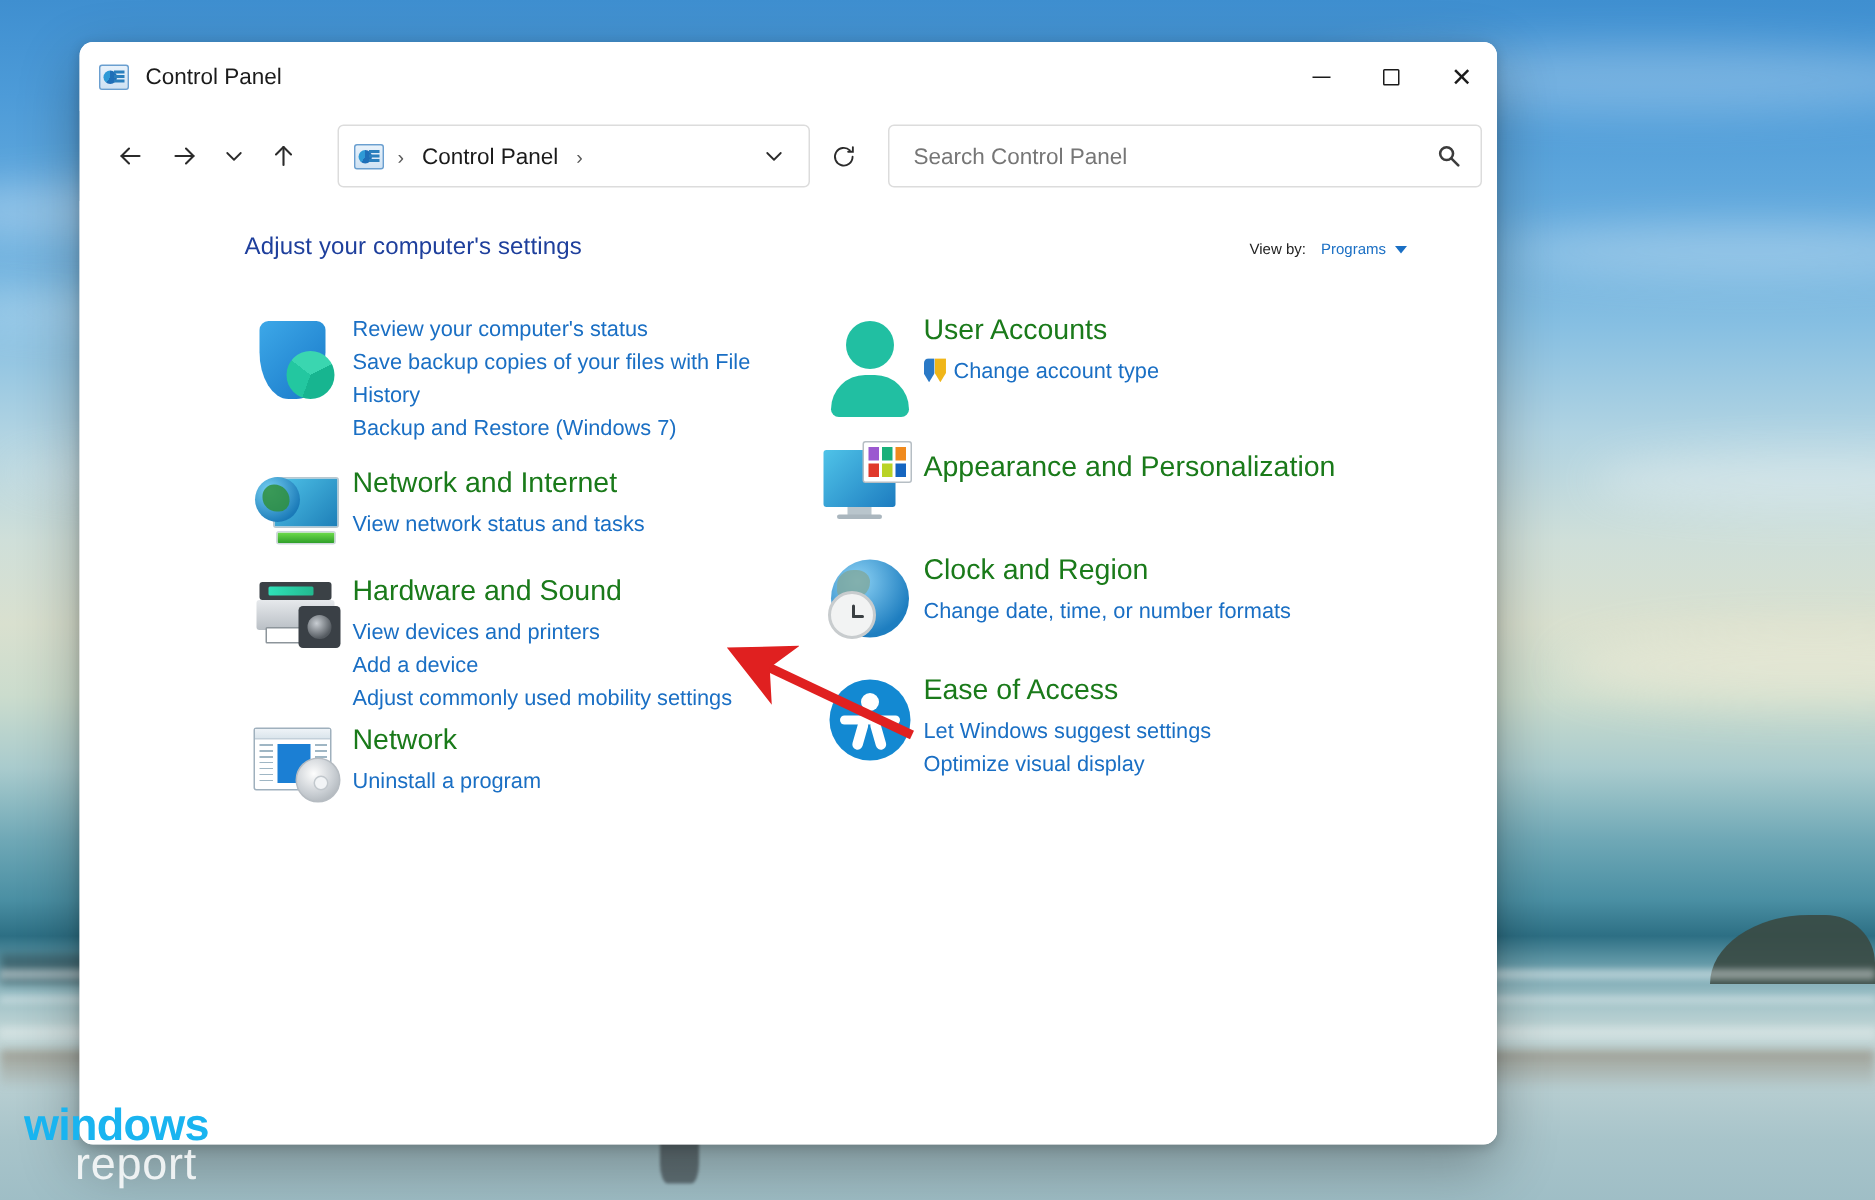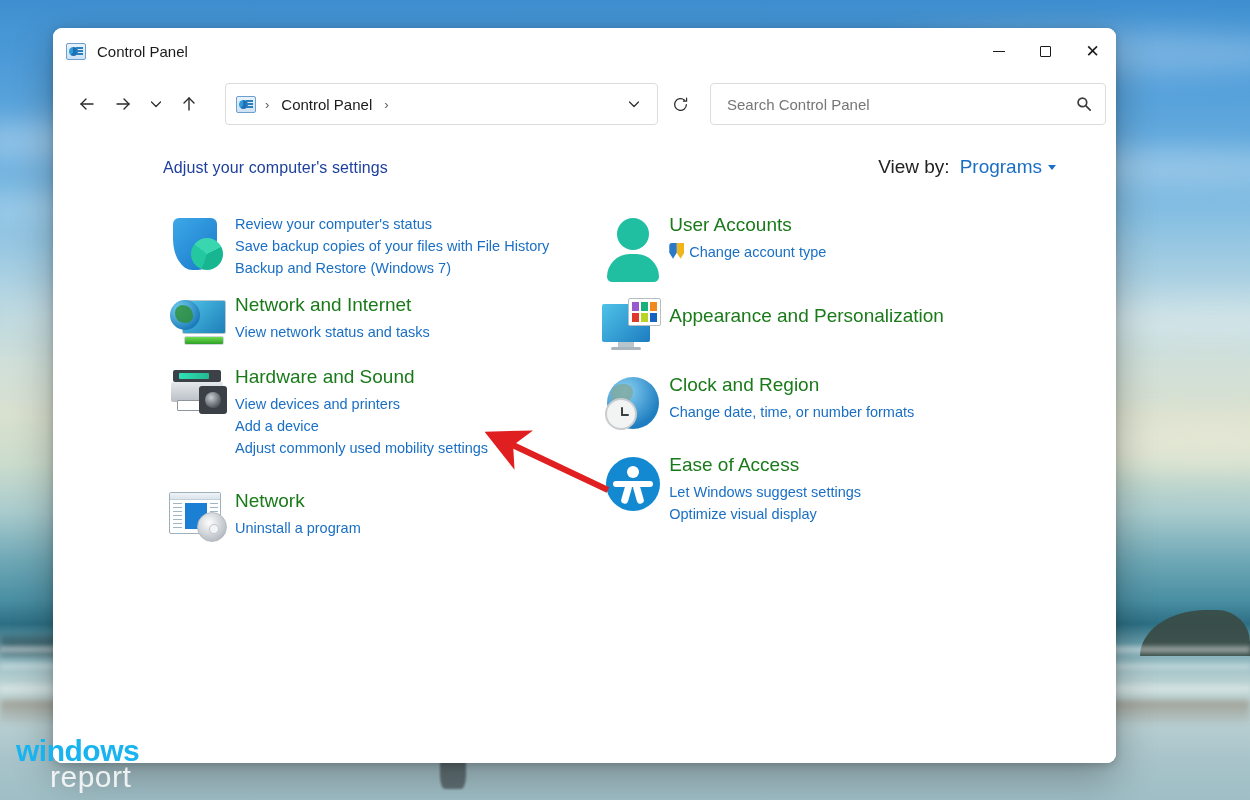--- a/index.html
+++ b/index.html
@@ -110,21 +110,21 @@
   }
   #watermark .wm-bot {
     font-size: 30px; font-weight: 400; letter-spacing: 0.5px;
     color: #ffffff; opacity: .85; margin-left: 34px;
   }
 
   
   #window {
     position: absolute;
     left: 53px; top: 28px;
-    width: 1063px; height: 735px;
+    width: 945px; height: 735px;
     background: #ffffff;
     border-radius: 9px;
     box-shadow: 0 14px 40px rgba(0,0,0,.30), 0 2px 8px rgba(0,0,0,.18);
     overflow: hidden;
     z-index: 20;
   }
 
   
   #titlebar {
     height: 46px;
@@ -244,21 +244,21 @@
     display: flex; align-items: baseline;
     padding: 0 60px 0 110px;
   }
   #page-title {
     font-size: 16px; color: #1e3f9c; font-weight: 400;
     letter-spacing: .1px;
   }
   #viewby {
     margin-left: auto;
     display: flex; align-items: flex-start; gap: 10px;
-    font-size: 19px;
+    font-size: 10px;
   }
   #viewby .lbl { color: #222; }
   #viewby .val { color: #1a6fc4; }
   #viewby .caret {
     width: 0; height: 0;
     border-left: 4.5px solid transparent;
     border-right: 4.5px solid transparent;
     border-top: 5px solid #1a6fc4;
     align-self: center;
     margin-left: -4px;
@@ -627,21 +627,21 @@
                   <span class="stand"></span>
                   <span class="globe"></span>
               </div>
             </div>
             <div class="cat-body">
               <a class="cat-title">Network and Internet</a>
               <span class="cat-link">View network status and tasks</span>
             </div>
           </div>
 
-          <div class="category" style="margin-bottom:29px;">
+          <div class="category" style="margin-bottom:4px;">
             <div class="cat-icon">
               <div class="ic ic-hw">
                 <span class="top"></span>
                   <span class="body"></span>
                   <span class="tray"></span>
                   <span class="cam"></span>
               </div>
             </div>
             <div class="cat-body">
               <a class="cat-title">Hardware and Sound</a>

